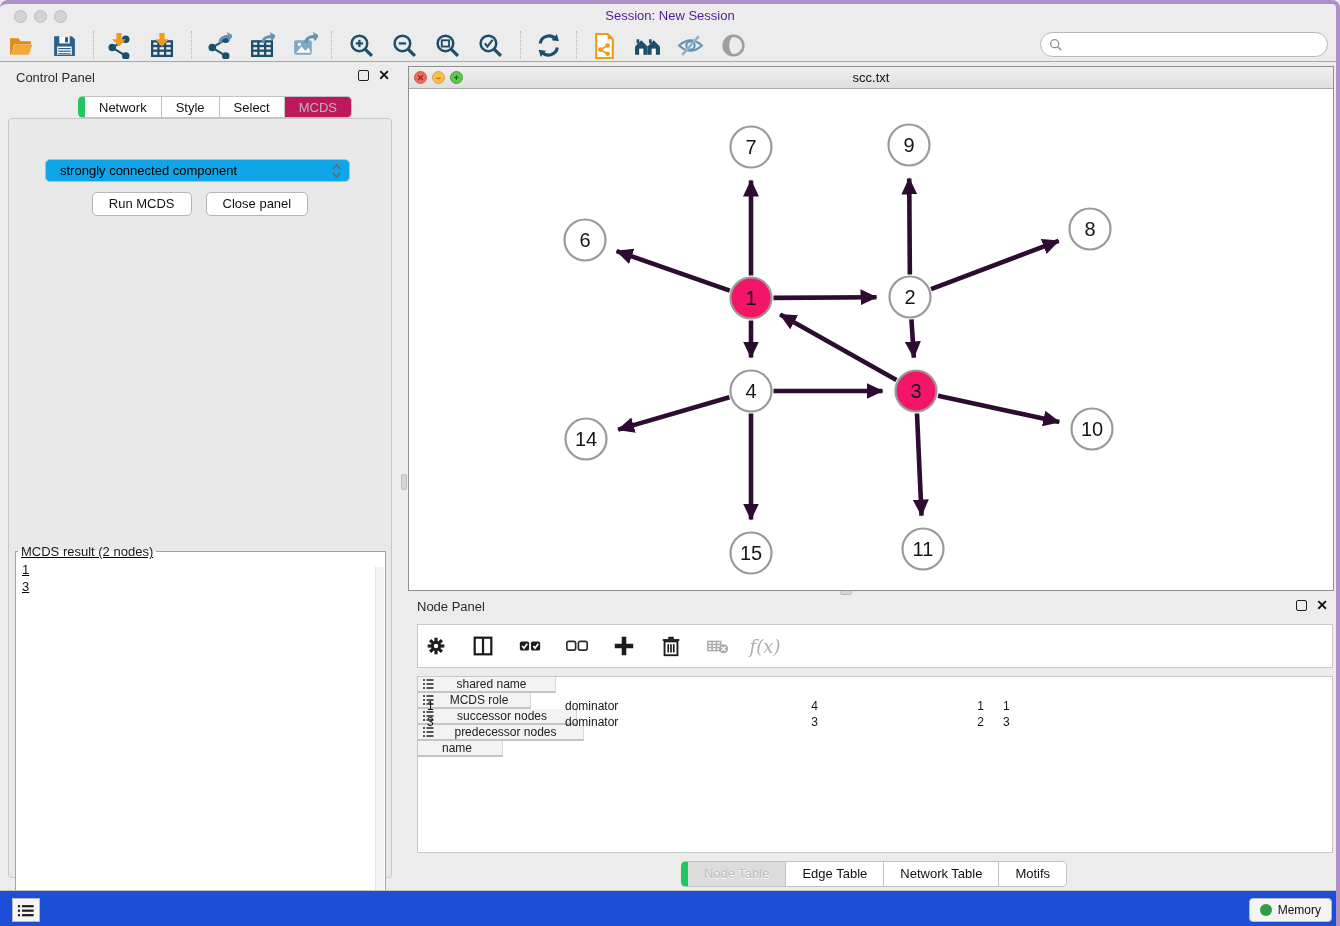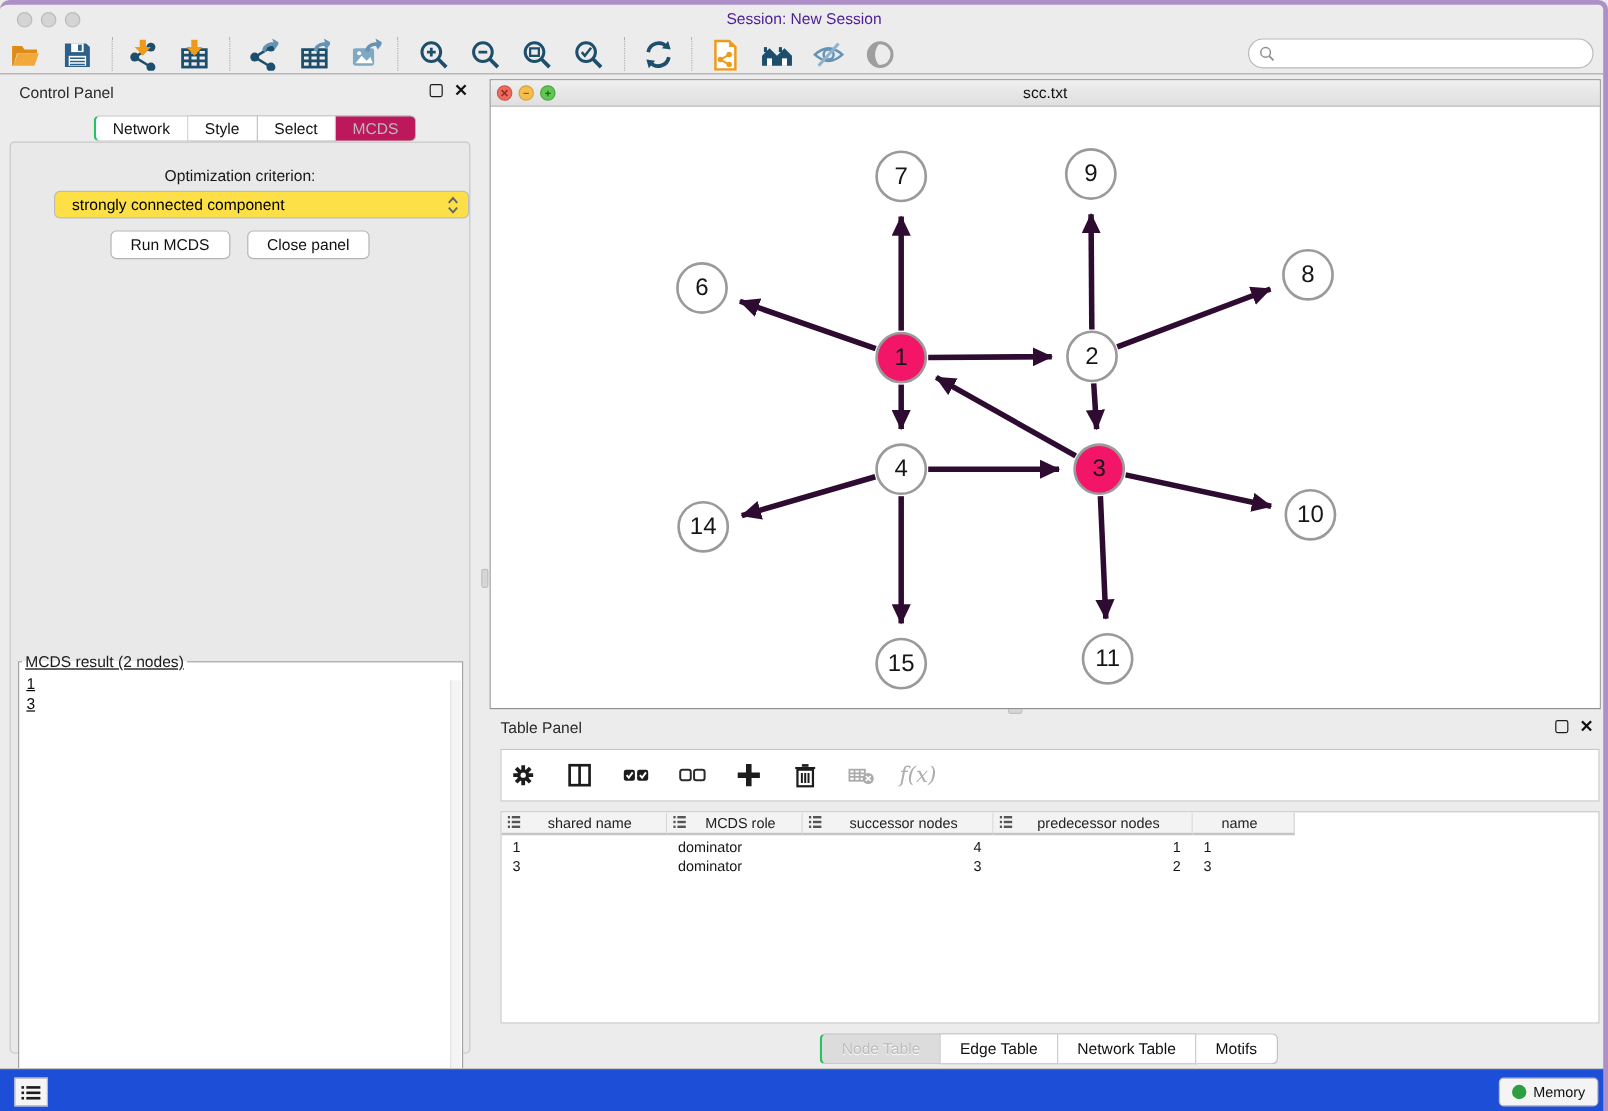--- a/index.html
+++ b/index.html
@@ -26,26 +26,26 @@
 
   
   .control-panel { position:absolute; left:0; top:62px; width:400px; height:828px; }
   .cp-header { position:absolute; left:0; top:4px; width:100%; height:24px;padding-left:40px; }
   .cp-header .cp-title { position:absolute; left:16px; top:4px; font-size:13px; color:#2b2b2b; }
   .win-btns { position:absolute; right:10px; top:4px; display:flex; gap:9px; align-items:center; }
   .float-btn { width:11px; height:11px; border:1.6px solid #1c1c1c; border-radius:2px; cursor:pointer; }
   .close-btn { font-size:14px; font-weight:bold; color:#111; line-height:11px; cursor:pointer; }
   .cp-tabs { position:absolute; left:78px; top:34px; height:22px; display:flex; }
   .tab { font-size:13px; padding:3px 14px 4px; background:#fff; border:1px solid #C2C2C2; border-left:none; color:#111; cursor:pointer; white-space:nowrap; }
-  .tab:first-child { border-left:2px solid #22c55e; border-radius:5px 0 0 5px; }
+  .tab:first-child { border-left:7px solid #22c55e; border-radius:5px 0 0 5px; }
   .tab:last-child { border-radius:0 5px 5px 0; }
   .tab.sel-dim { background:#be185d; color:#B9B9B9; }
   .cp-body { position:absolute; left:8px; top:56px; width:384px; height:760px; background:#E9E9E9; border:1px solid #C7C7C7; border-radius:4px; }
   .opt-label { position:absolute; left:0; width:100%; top:20px; text-align:center; font-size:13px; color:#161616; }
-  .dropdown { position:absolute; left:36px; top:40px; width:346px; height:23px; background:#fde047; border:1px solid #BDBDBD; border-radius:5px; font-size:13px; display:flex; align-items:center; padding-left:14px; cursor:pointer; }
+  .dropdown { position:absolute; left:36px; top:40px; width:305px; height:23px; background:#0ea5e9; border:1px solid #BDBDBD; border-radius:5px; font-size:13px; display:flex; align-items:center; padding-left:14px; cursor:pointer; }
   .dd-stepper { position:absolute; right:7px; top:3px; width:11px; height:16px; }
   .dd-stepper svg { width:11px; height:16px; }
   .cp-btnrow { position:absolute; left:0; top:73px; width:100%; display:flex; justify-content:center; gap:14px; }
   .mac-btn { background:#fff; border:1px solid #B5B5B5; border-radius:5px; font-size:13px; padding:3px 16px 4px; color:#111; cursor:pointer; }
   .result-fieldset { position:absolute; left:6px; top:425px; width:371px; height:375px; border:1px solid #A3A3A3; background:#fff;text-decoration:underline; }
   .result-fieldset legend { font-size:13px; color:#1a1a1a; margin-left:2px; padding:0 3px; background:transparent; }
   .result-pre { font-family:"Liberation Sans", sans-serif; font-size:13px; line-height:17px; color:#111; padding:2px 6px; white-space:pre; }
   .result-scroll { position:absolute; right:1px; top:8px; bottom:1px; width:9px; background:#F4F4F4; border-left:1px solid #E2E2E2; }
 
   
@@ -68,21 +68,21 @@
   .graph-node text { font-size:20px; fill:#161616; }
 
   
   .table-panel { position:absolute; left:408px; top:595px; width:932px; height:295px; }
   .tp-title { position:absolute; left:9px; top:4px; font-size:13px; color:#2b2b2b; }
   .tp-winbtns { position:absolute; right:12px; top:5px; display:flex; gap:9px; align-items:center; }
   .tp-toolbar { position:absolute; left:9px; top:29px; width:916px; height:44px; background:#fff; border:1px solid #C8C8C8; display:flex; align-items:center; gap:15px; padding-left:2px; }
   .tp-toolbar .tb-btn svg { width:24px; height:24px; }
   .fx-label { font-family:"DejaVu Serif", serif; font-style:italic; font-size:18px; color:#ADADAD; }
   .tp-table { position:absolute; left:9px; top:81px; width:916px; height:177px; background:#fff; border:1px solid #C8C8C8; overflow:hidden; }
-  .thead { position:absolute; left:0; top:0; height:19px; display:flex; }
+  .thead { position:absolute; left:0; top:0; height:19px; display:flex;flex-direction:column; }
   .th { background:#F3F3F3; border-right:1px solid #D6D6D6; border-bottom:2px solid #C4C4C4; display:flex; align-items:center; font-size:12px; color:#222; position:relative; }
   .th .th-icon { margin-left:5px; }
   .th .th-label { flex:1; text-align:center; padding-right:6px; }
   .tr { position:absolute; left:0; height:16px; display:flex; font-size:12px; color:#161616; }
   .td { overflow:hidden; white-space:nowrap; }
   .td.left { text-align:left; padding-left:9px; }
   .td.right { text-align:right; padding-right:10px; }
   .tp-tabs { position:absolute; left:0; width:100%; top:266px; display:flex; justify-content:center; }
   .tp-tabs .tab { padding:4px 16px 5px; }
   .tab.sel-gray { background:#DCDCDC; color:#BDBDBD; text-shadow:0 1px 0 #fff; }
@@ -300,21 +300,20 @@
         <div class="close-btn">✕</div>
       </div>
     </div>
     <div class="cp-tabs" id="cp-tabs">
         <div class="tab">Network</div>
         <div class="tab">Style</div>
         <div class="tab">Select</div>
         <div class="tab sel-dim">MCDS</div>
       </div>
     <div class="cp-body">
-      <div class="opt-label">Optimization criterion:</div>
       <div class="dropdown">
         <span>strongly connected component</span>
         <div class="dd-stepper">
           <svg viewBox="0 0 11 16">
               <path d="M2 6 L5.5 2 L9 6" fill="none" stroke="#666" stroke-width="1.6"></path>
               <path d="M2 10 L5.5 14 L9 10" fill="none" stroke="#666" stroke-width="1.6"></path>
             </svg>
         </div>
       </div>
       <div class="cp-btnrow">
@@ -412,21 +411,21 @@
           </g>
           <g class="graph-node">
             <circle cx="342" cy="464" r="20.5" fill="#FFFFFF" stroke="#9A9A9A" stroke-width="2.2"></circle>
             <text x="342" y="464" text-anchor="middle" dominant-baseline="central">15</text>
           </g>
         </svg>
       </div>
   </div>
 
   <div class="table-panel">
-    <div class="tp-title">Table Panel</div>
+    <div class="tp-title">Node Panel</div>
     <div class="tp-winbtns">
       <div class="float-btn"></div>
       <div class="close-btn">✕</div>
     </div>
     <div class="tp-toolbar" id="tp-toolbar">
         <div class="tb-btn">
           <svg viewBox="0 0 26 26">
             <g fill="#1c1c1c">
               <circle cx="13" cy="13" r="5.4"></circle>
               <g stroke="#1c1c1c" stroke-width="3.4">

